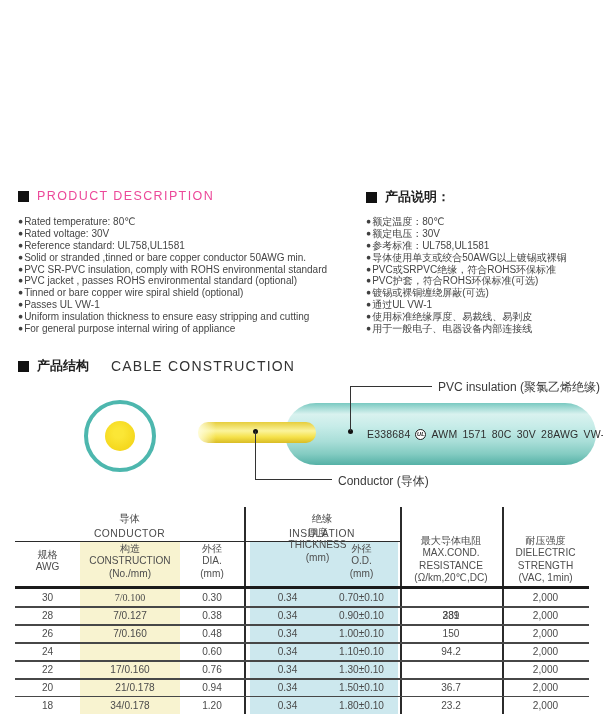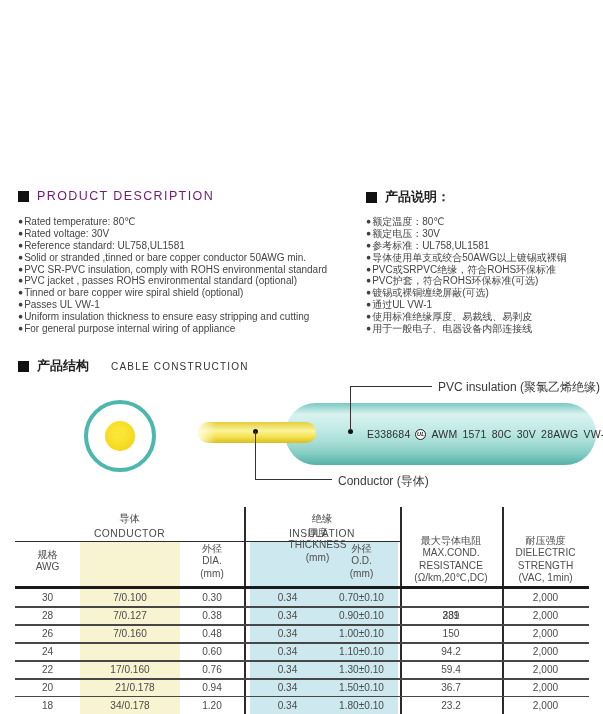--- a/index.html
+++ b/index.html
@@ -3,23 +3,23 @@
 <meta charset="utf-8">
 <style>
   html,body{margin:0;padding:0;}
   body{
     width:603px;height:714px;position:relative;overflow:hidden;background:#ffffff;
     font-family:"Liberation Sans","DejaVu Sans",sans-serif;
   }
   
   .sec-head{position:absolute;display:flex;align-items:center;color:#2b2b2b;}
   .sq{width:11px;height:11px;background:#111;display:inline-block;margin-right:8px;flex:0 0 auto;}
-  .head-en{font-size:12.5px;letter-spacing:1.4px;color:#701a75;text-align:center;}
+  .head-en{font-size:12.5px;letter-spacing:1.4px;color:#ec4899;text-align:center;}
   .head-zh{font-size:13px;font-weight:bold;color:#1e1e1e;}
-  .head-en2{font-size:10px;letter-spacing:1.2px;color:#333;margin-left:22px;}
+  .head-en2{font-size:14px;letter-spacing:1.2px;color:#333;margin-left:22px;}
   
   ul.blist{position:absolute;margin:0;padding:0;list-style:none;}
   ul.blist li{height:11.9px;line-height:11.9px;white-space:nowrap;font-size:10px;color:#454545;display:flex;align-items:center;}
   .blt{font-size:8.5px;color:#3f3f3f;margin-right:1px;flex:0 0 auto;}
   
   .xsec{position:absolute;left:84px;top:400px;width:72px;height:72px;border:4px solid #4db7ae;border-radius:50%;background:#fff;box-sizing:border-box;}
   .xsec-core{position:absolute;left:50%;top:50%;width:30px;height:30px;margin:-15px 0 0 -15px;border-radius:50%;background:radial-gradient(circle at 45% 40%,#fbe636 20%,#f2d214 90%);}
   .cable-body{position:absolute;left:285px;top:403px;width:311px;height:62px;border-radius:31px;z-index:1;
     background:linear-gradient(180deg,#79c9c1 0%,#d9f2ef 18%,#c6ece8 38%,#a9ded8 62%,#84ccc2 82%,#55b1a6 100%);}
   .cable-print{position:absolute;left:82px;top:0;height:100%;display:flex;align-items:center;gap:5px;
@@ -189,20 +189,25 @@
   </div>
   <div class="tgroup" style="left:229px;width:156px;">
     <div>绝缘</div>
     <div class="gen">INSULATION</div>
   </div>
 
 <div class="th" style="left: 0px; width: 65px; top: 42px;">
       <div>规格</div>
       <div>AWG</div>
     </div>
+    <div class="th" style="left: 65px; width: 100px; top: 36px;">
+      <div>构造</div>
+      <div>CONSTRUCTION</div>
+      <div>(No./mm)</div>
+    </div>
     <div class="th" style="left: 165px; width: 64px; top: 36px;">
       <div>外径</div>
       <div>DIA.</div>
       <div>(mm)</div>
     </div>
     <div class="th" style="left: 235px; width: 75px; top: 20px; padding-left: 30px;">
       <div>厚度</div>
       <div>THICKNESS</div>
       <div>(mm)</div>
     </div>
@@ -217,21 +222,21 @@
       <div>RESISTANCE</div>
       <div>(Ω/km,20℃,DC)</div>
     </div>
     <div class="th" style="left: 487px; width: 87px; top: 28px;">
       <div>耐压强度</div>
       <div>DIELECTRIC</div>
       <div>STRENGTH</div>
       <div>(VAC, 1min)</div>
     </div>
     <div class="td" style="left: 0px; width: 65px; top: 82px; height: 17.95px; line-height: 17.95px;">30</div>
-    <div class="td" style="left: 65px; width: 100px; top: 82px; height: 30px; line-height: 17.95px;">7/0.100</div>
+    <div class="td" style="left: 65px; width: 100px; top: 82px; height: 30px; line-height: 17.95px; font-family: Liberation Serif, serif;">7/0.100</div>
     <div class="td" style="left: 165px; width: 64px; top: 82px; height: 17.95px; line-height: 17.95px;">0.30</div>
     <div class="td" style="left: 235px; width: 75px; top: 82px; height: 17.95px; line-height: 17.95px;">0.34</div>
     <div class="td" style="left: 310px; width: 73px; top: 82px; height: 17.95px; line-height: 17.95px;">0.70±0.10</div>
     <div class="td" style="left: 385px; width: 102px; top: 100px; height: 17.95px; line-height: 17.95px;">381</div>
     <div class="td" style="left: 487px; width: 87px; top: 82px; height: 17.95px; line-height: 17.95px;">2,000</div>
     <div class="rline" style="top: 99.15px;"></div>
     <div class="td" style="left: 0px; width: 65px; top: 99.95px; height: 17.95px; line-height: 17.95px;">28</div>
     <div class="td" style="left: 65px; width: 100px; top: 99.95px; height: 17.95px; line-height: 17.95px;">7/0.127</div>
     <div class="td" style="left: 165px; width: 64px; top: 99.95px; height: 17.95px; line-height: 17.95px;">0.38</div>
     <div class="td" style="left: 235px; width: 75px; top: 99.95px; height: 17.95px; line-height: 17.95px;">0.34</div>
@@ -252,21 +257,20 @@
     <div class="td" style="left: 235px; width: 75px; top: 135.85px; height: 17.95px; line-height: 17.95px;">0.34</div>
     <div class="td" style="left: 310px; width: 73px; top: 135.85px; height: 17.95px; line-height: 17.95px;">1.10±0.10</div>
     <div class="td" style="left: 385px; width: 102px; top: 135.85px; height: 17.95px; line-height: 17.95px;">94.2</div>
     <div class="td" style="left: 487px; width: 87px; top: 135.85px; height: 17.95px; line-height: 17.95px;">2,000</div>
     <div class="rline" style="top: 153px;"></div>
     <div class="td" style="left: 0px; width: 65px; top: 153.8px; height: 30px; line-height: 17.95px;">22</div>
     <div class="td" style="left: 65px; width: 100px; top: 153.8px; height: 17.95px; line-height: 17.95px;">17/0.160</div>
     <div class="td" style="left: 165px; width: 64px; top: 153.8px; height: 17.95px; line-height: 17.95px;">0.76</div>
     <div class="td" style="left: 235px; width: 75px; top: 153.8px; height: 17.95px; line-height: 17.95px;">0.34</div>
     <div class="td" style="left: 310px; width: 73px; top: 153.8px; height: 17.95px; line-height: 17.95px;">1.30±0.10</div>
-    <div class="td" style="left: 385px; width: 102px; top: 153.8px; height: 17.95px; line-height: 17.95px;">59.4</div>
     <div class="td" style="left: 487px; width: 87px; top: 153.8px; height: 17.95px; line-height: 17.95px;">2,000</div>
     <div class="rline" style="top: 170.95px;"></div>
     <div class="td" style="left: 0px; width: 65px; top: 171.75px; height: 17.95px; line-height: 17.95px;">20</div>
     <div class="td" style="left: 70px; width: 100px; top: 171.75px; height: 17.95px; line-height: 17.95px;">21/0.178</div>
     <div class="td" style="left: 165px; width: 64px; top: 171.75px; height: 17.95px; line-height: 17.95px;">0.94</div>
     <div class="td" style="left: 235px; width: 75px; top: 171.75px; height: 17.95px; line-height: 17.95px;">0.34</div>
     <div class="td" style="left: 310px; width: 73px; top: 171.75px; height: 17.95px; line-height: 17.95px;">1.50±0.10</div>
     <div class="td" style="left: 385px; width: 102px; top: 171.75px; height: 17.95px; line-height: 17.95px;">36.7</div>
     <div class="td" style="left: 487px; width: 87px; top: 171.75px; height: 17.95px; line-height: 17.95px;">2,000</div>
     <div class="rline" style="top: 188.9px;"></div>

